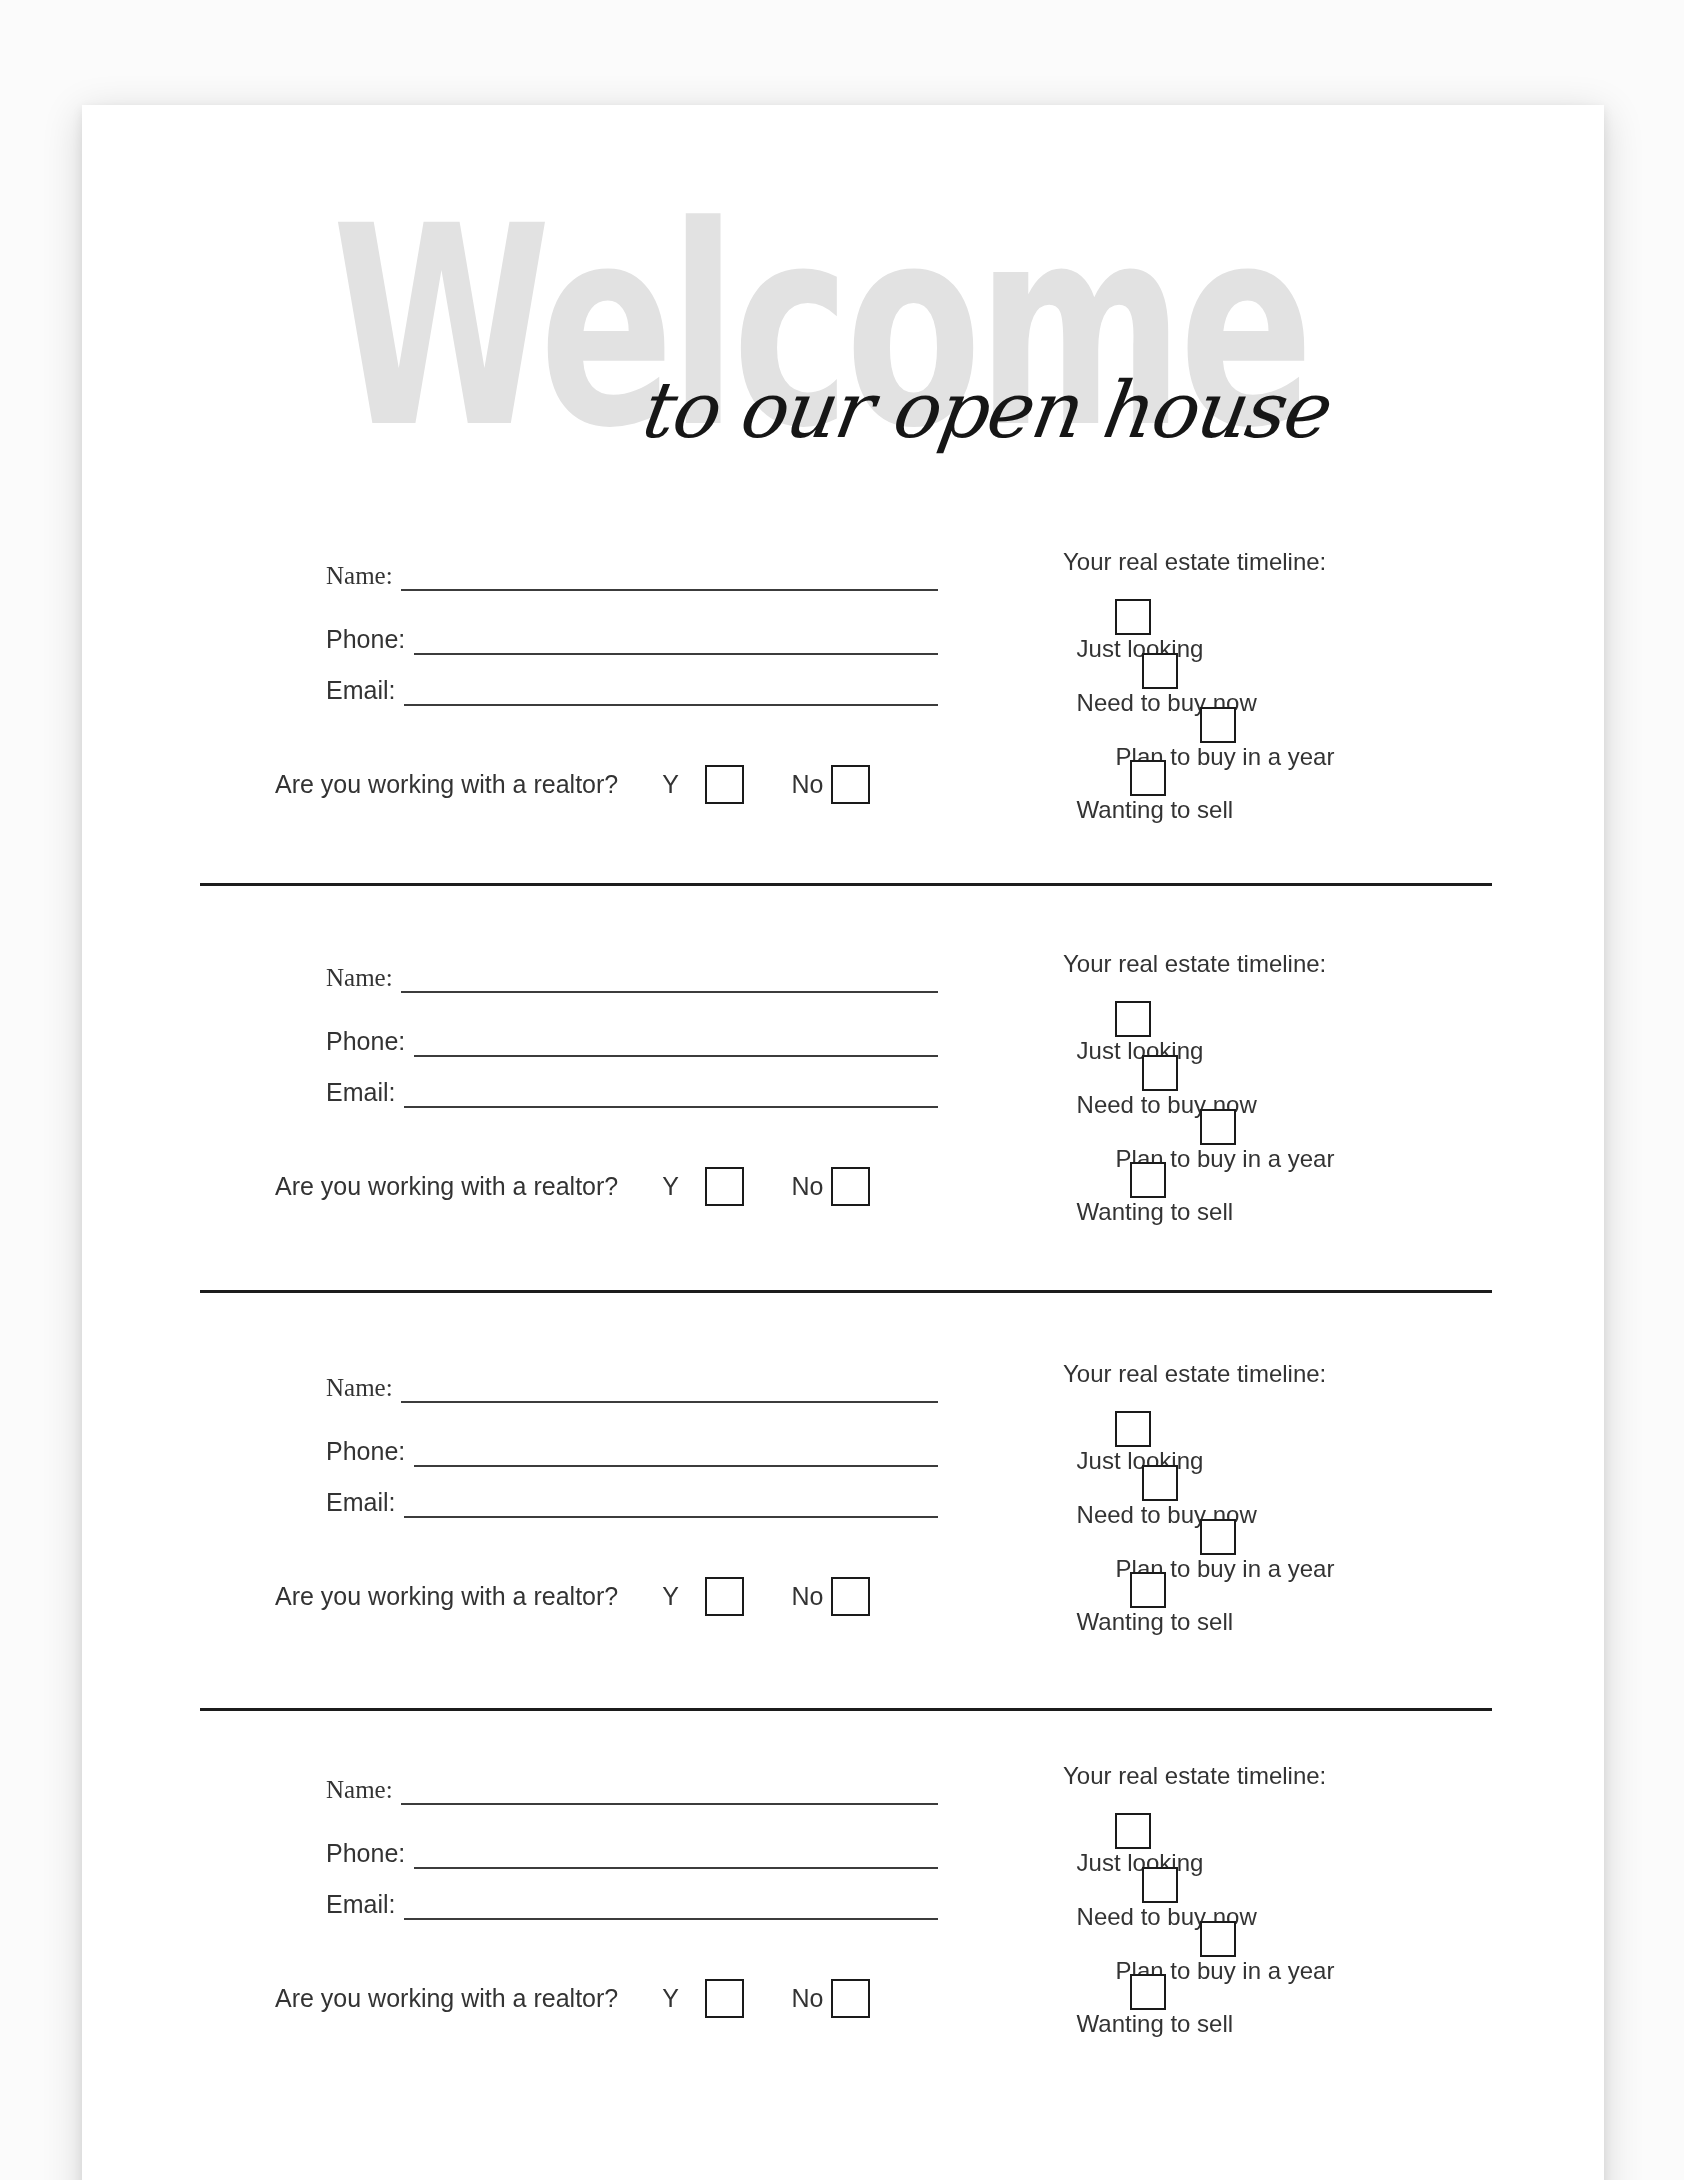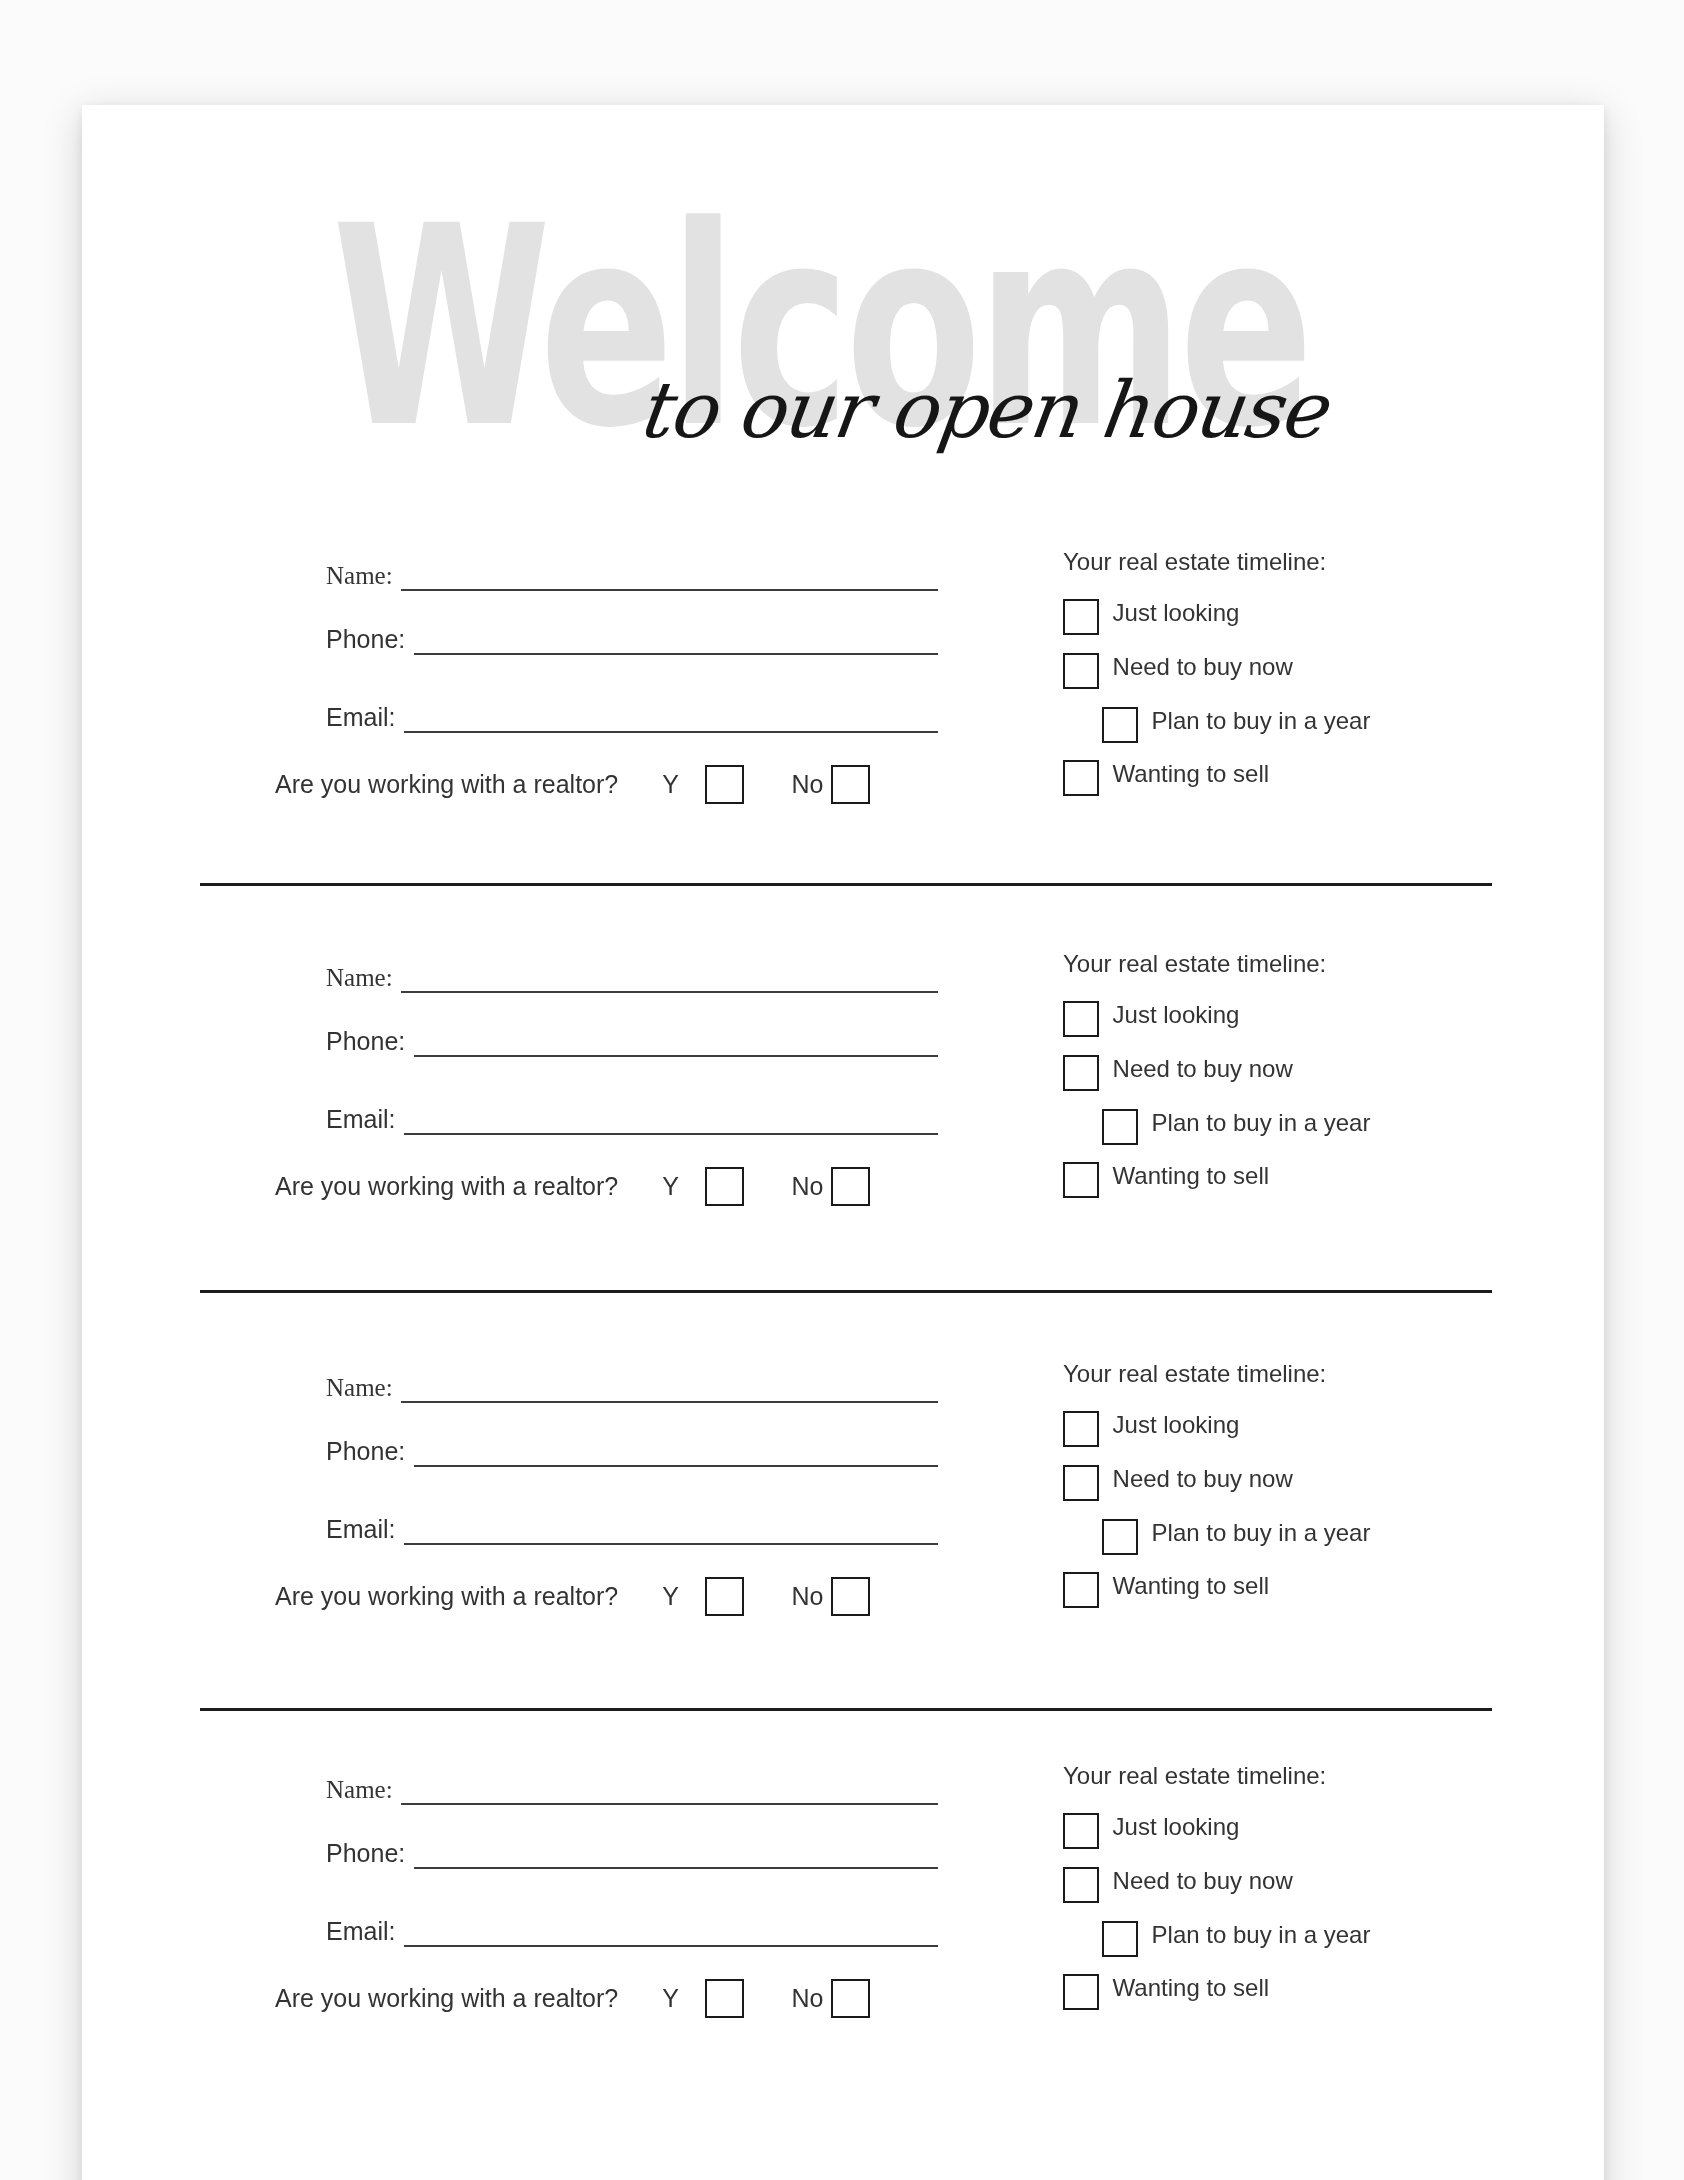--- a/index.html
+++ b/index.html
@@ -49,21 +49,21 @@
   .entries .entry:nth-child(2){top:886px;}
   .entries .entry:nth-child(3){top:1296px;}
   .entries .entry:nth-child(4){top:1698px;}
 
   .field-row{
     position:absolute;left:244px;width:612px;height:34px;
     display:flex;align-items:flex-end;
   }
   .row-name{top:-32px;font-family:Liberation Serif, serif;}
   .row-phone{top:32px;}
-  .row-email{top:110px;}
+  .row-email{top:83px;}
   .flabel{
     font-size:25px;line-height:31.5px;color:#333333;white-space:nowrap;
   }
   .fline{
     flex:1;margin-left:8.5px;height:31.5px;
     border-bottom:2.6px solid #3c3c3c;
   }
   .realtor-row{
     position:absolute;left:193px;top:176px;height:39px;
     display:flex;align-items:center;white-space:nowrap;
@@ -80,21 +80,21 @@
   }
   .cbox.big{width:39px;height:39px;}
   
   .timeline{position:absolute;left:981px;top:0;width:477px;height:0;}
   .tl-title{
     position:absolute;left:0;top:-43px;
     font-size:24px;line-height:32px;color:#333333;white-space:nowrap;
   }
   .tl-row{
     position:absolute;left:0;height:36px;
-    display:flex;white-space:nowrap;
+    display:flex;align-items:center;white-space:nowrap;flex-direction:column;
   }
   .tl-row.tl-1{top:10.2px;}
   .tl-row.tl-2{top:64px;}
   .tl-row.tl-3{top:118px;padding-left:39px;}
   .tl-row.tl-4{top:171px;}
   .tl-label{margin-left:13.6px;font-size:24px;color:#333333;}
   
   .dividers{position:absolute;left:0;top:0;width:100%;height:100%;}
   .divider{
     position:absolute;left:118px;width:1292px;height:2.6px;

